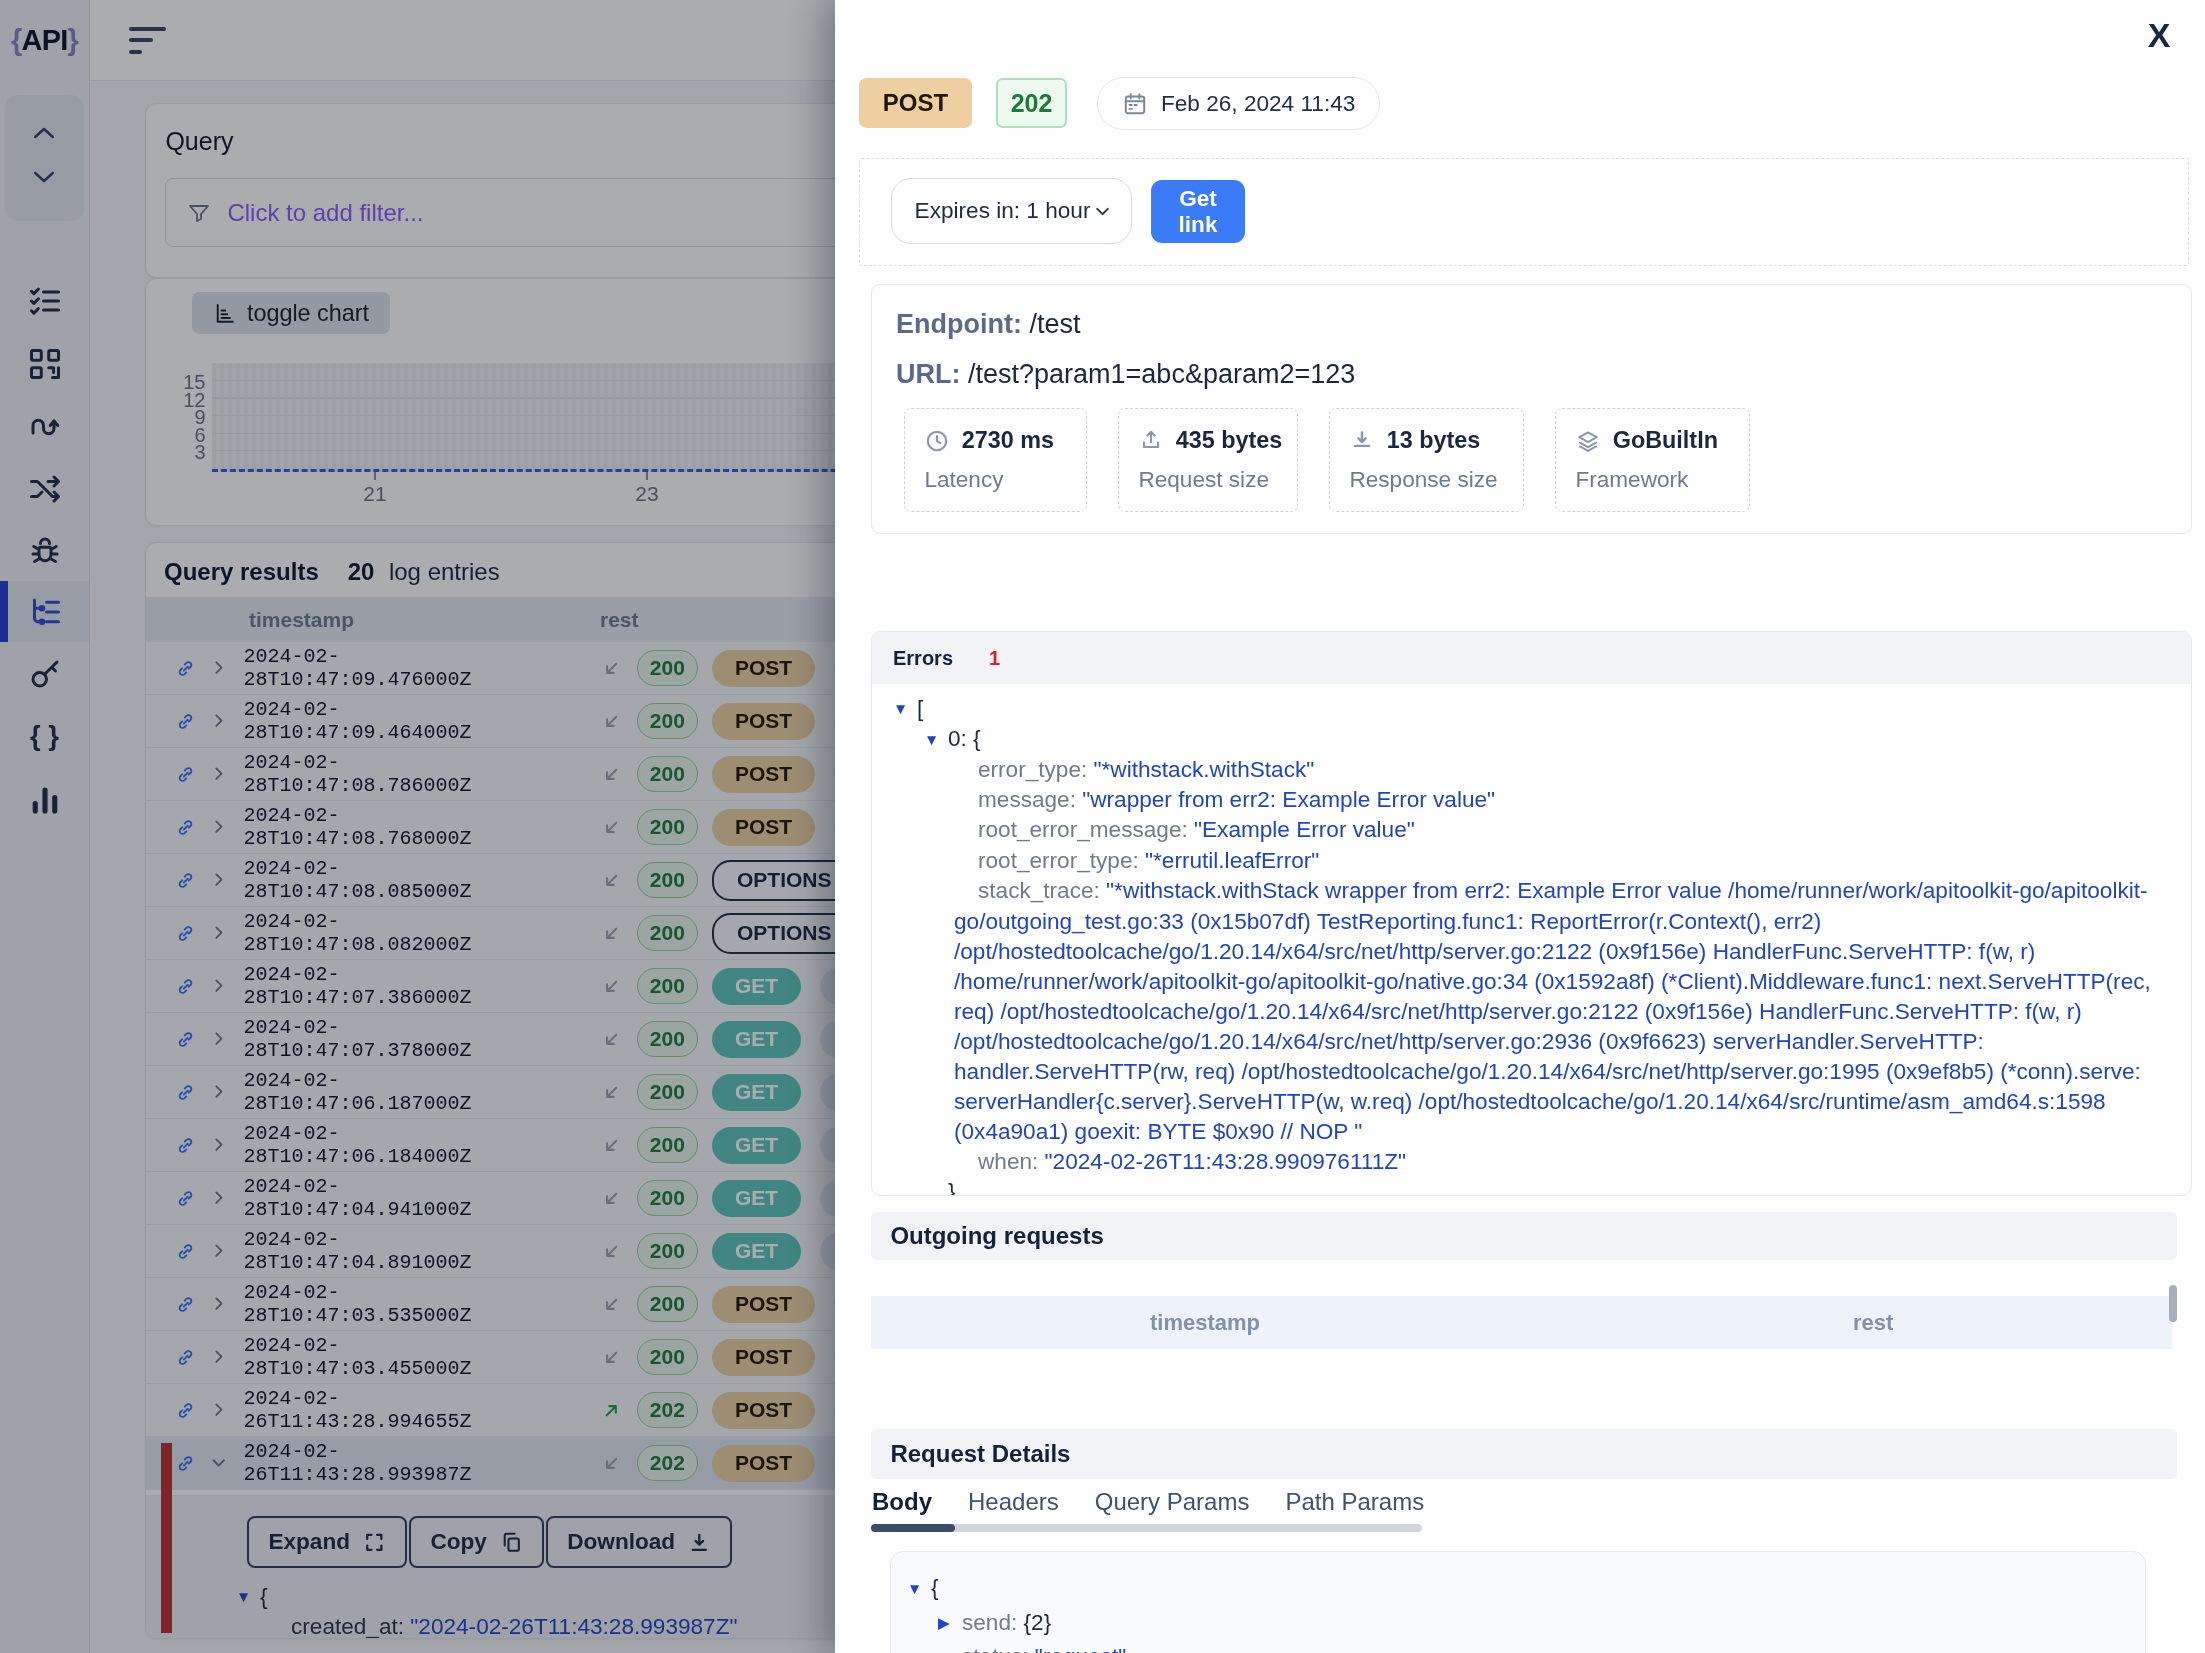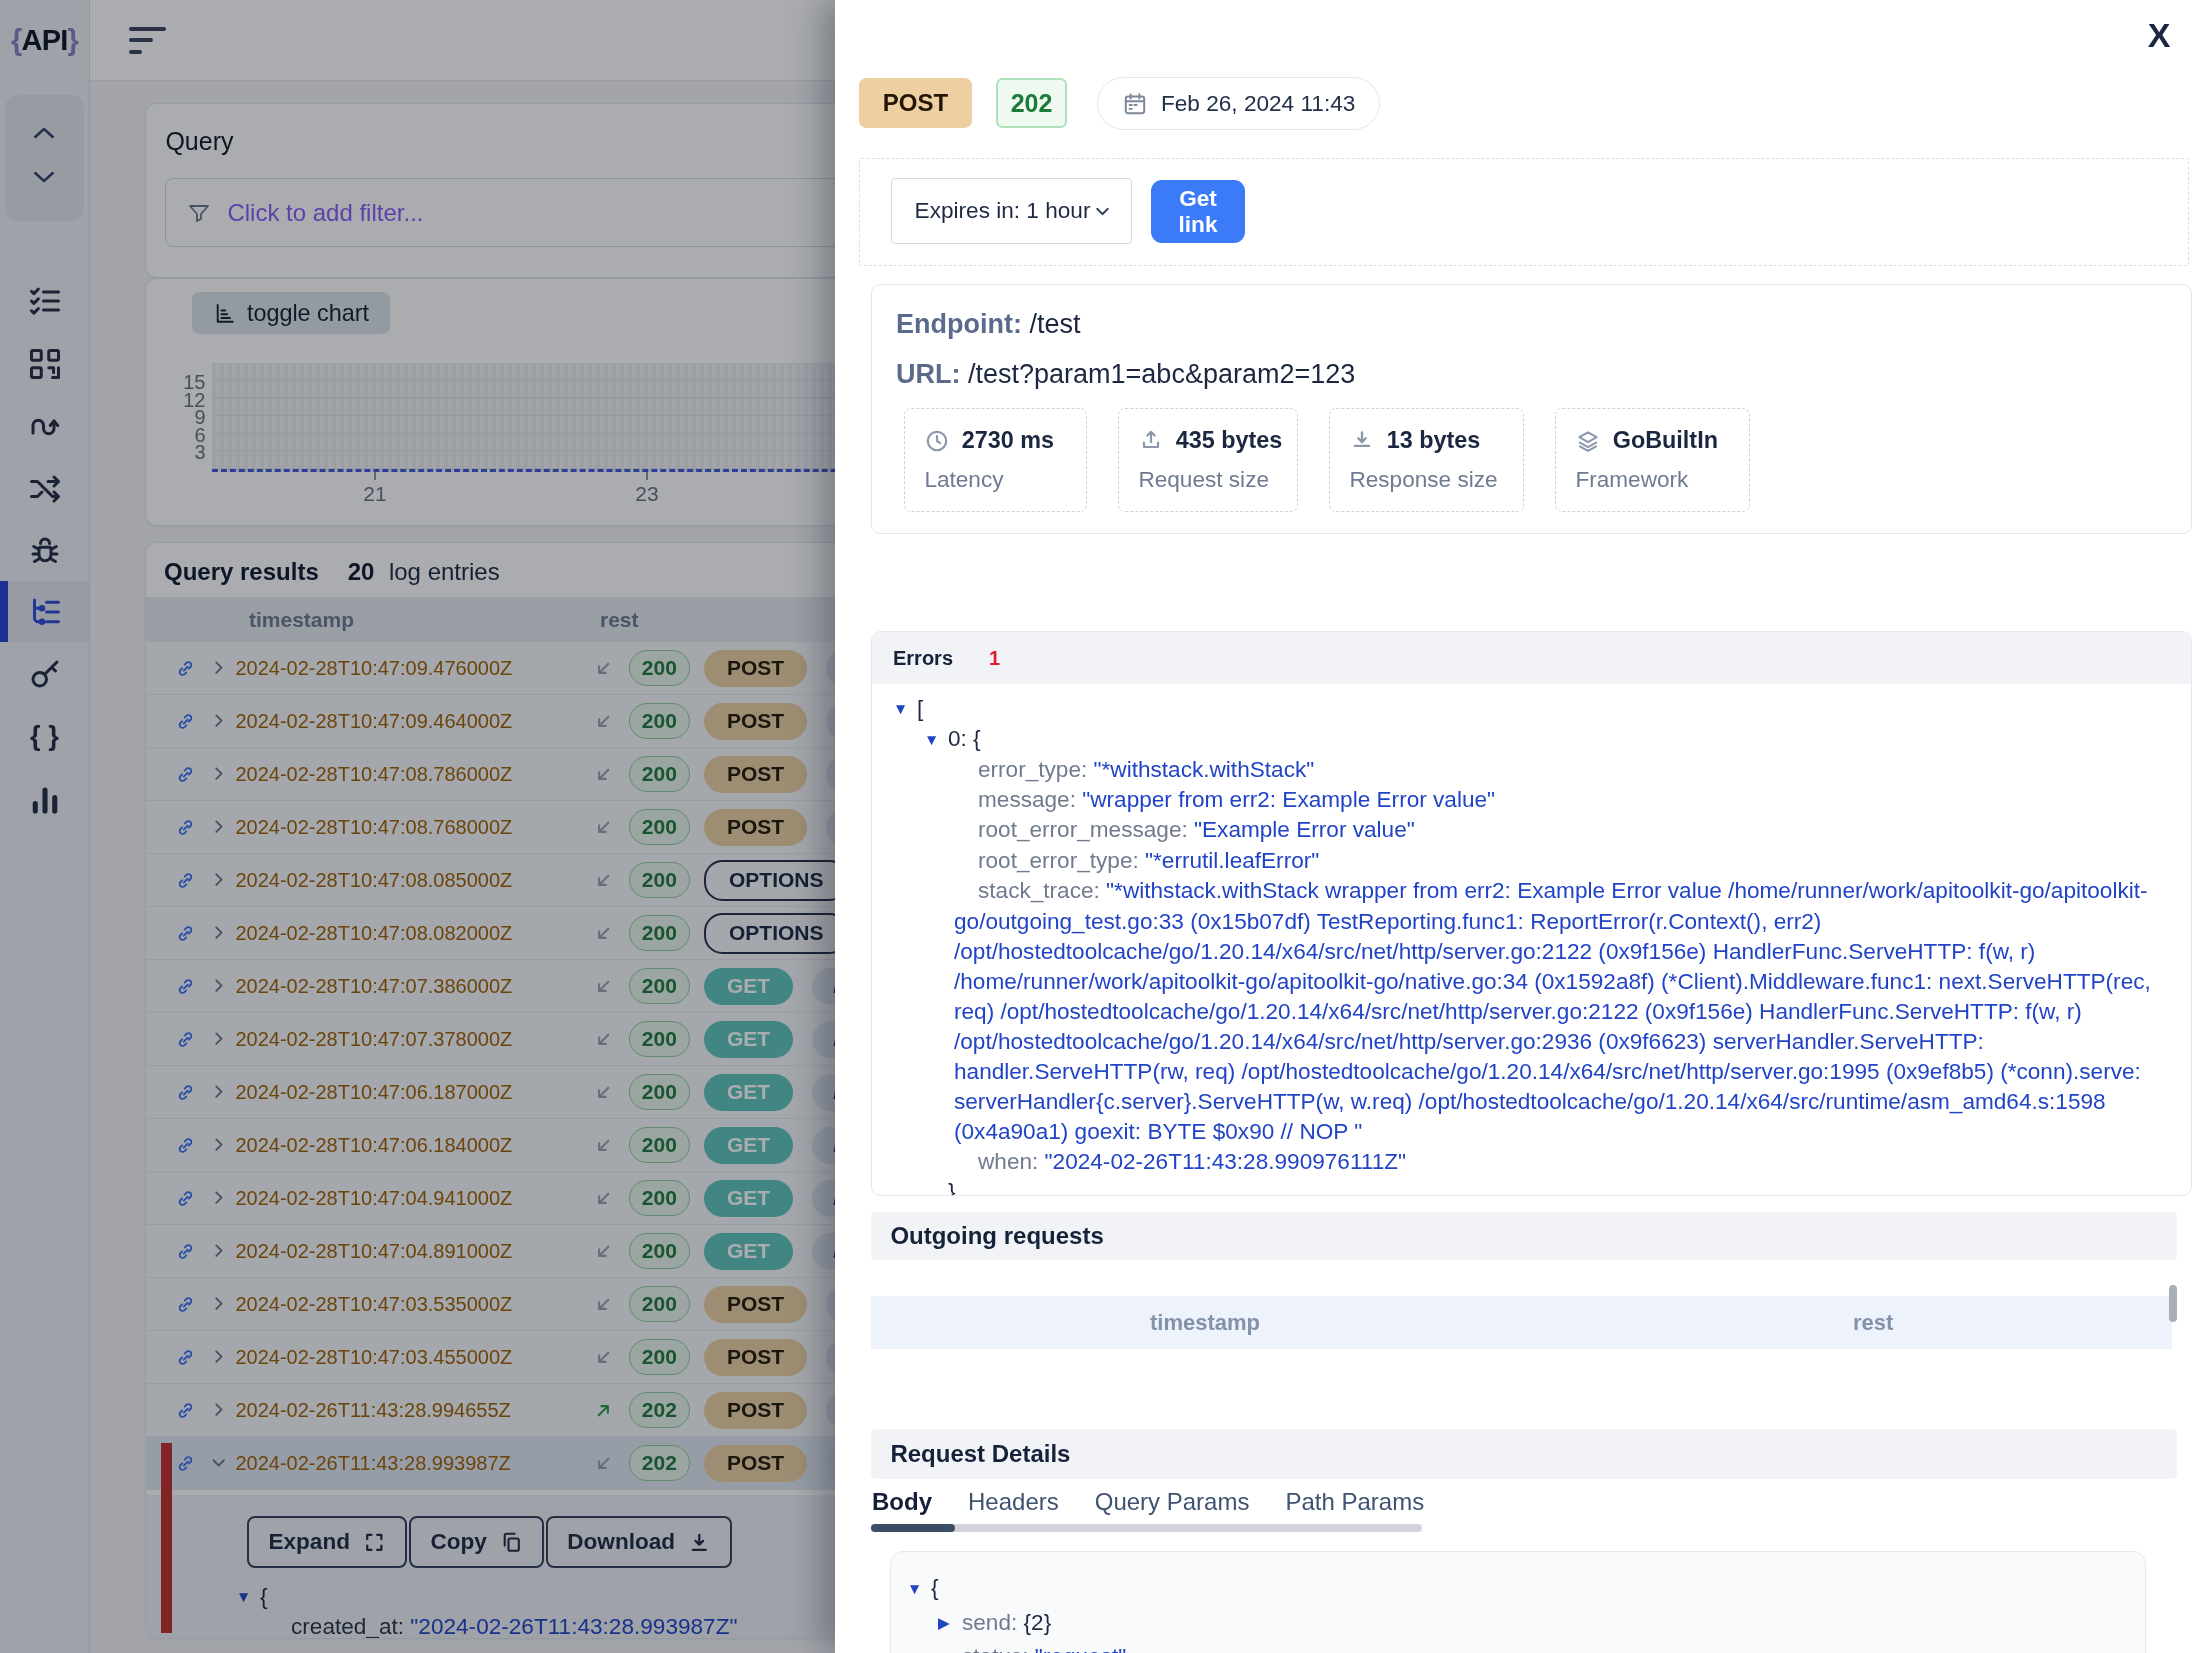--- a/index.html
+++ b/index.html
@@ -53,21 +53,21 @@
   .results-title{position:absolute;left:18px;top:14.5px;font-size:24px;color:#101a2e;}
   .results-title b{font-weight:700;}
   .results-title .cnt{margin-left:29px;font-weight:600;}
   .results-title .unit{margin-left:14.5px;font-weight:400;color:#1c2940;}
   .thead{position:absolute;left:0;top:54px;width:100%;height:45px;background:#e7ebf1;}
   .thead span{position:absolute;top:10.5px;font-size:21px;font-weight:700;color:#6e7a8e;}
   .thead .c1{left:103px;} .thead .c2{left:454px;}
   .rows{position:absolute;left:0;top:99px;width:100%;}
   .lrow{position:relative;height:53px;display:flex;align-items:center;padding-left:29px;box-sizing:border-box;background:#f6f7f9;border-bottom:0.8px solid #e7eaee;}
   .lrow.sel{background:#e3e9f1;}
-  .lrow .ts{font-family:Liberation Sans, sans-serif;font-size:20px;color:#a16207;margin-left:7px;width:324px;}
+  .lrow .ts{font-family:Liberation Mono, monospace;font-size:20px;color:#0f172a;margin-left:15px;width:324px;}
   .lrow .dirbox{margin-left:34px;}
   .pill-status{margin-left:14.5px;min-width:61px;height:36px;border-radius:18px;background:#e9f6ec;border:1.6px solid #90cb9c;color:#227a3e;font-size:21px;font-weight:600;display:flex;align-items:center;justify-content:center;box-sizing:border-box;}
   .pill-method{margin-left:14.5px;height:37px;border-radius:18.6px;padding:0 22.6px;font-size:21px;font-weight:700;display:flex;align-items:center;justify-content:center;}
   .m-POST{background:#ecd0a4;color:#241a08;}
   .m-GET{background:#5fc6ba;color:#ffffff;}
   .m-OPTIONS{background:transparent;border:2.4px solid #24324a;color:#1c2a44;}
   .pill-path{margin-left:19.4px;height:37px;border-radius:18.6px;padding:0 21px;background:#dfe5ee;color:#2b3950;font-size:22px;font-weight:600;display:flex;align-items:center;}
   .redbar{position:absolute;left:15.3px;top:900px;width:10.5px;height:190px;background:#bf3030;z-index:3;}
   .expanded{position:absolute;left:0;top:952px;width:100%;height:143px;background:#eef0f4;}
   .xbtns{position:absolute;left:101px;top:21px;display:flex;gap:2px;}
@@ -84,21 +84,21 @@
   
   .dim{position:absolute;left:0;top:0;width:835px;height:1653px;background:rgba(10,14,24,0.345);z-index:40;}
 
   
   .panel{position:absolute;left:835px;top:0;width:1371px;height:1653px;background:#ffffff;z-index:50;box-shadow:-13px 0 31px rgba(10,16,32,.30);}
   .close-x{position:absolute;left:1300px;top:11.3px;width:48px;height:48px;font-size:34px;font-weight:600;color:#1b2740;display:flex;align-items:center;justify-content:center;}
   .badge-method{position:absolute;left:24px;top:78px;width:113px;height:50px;background:#edcfa2;border-radius:7.3px;display:flex;align-items:center;justify-content:center;font-size:24px;font-weight:800;color:#231604;}
   .badge-status{position:absolute;left:161px;top:78px;width:71px;height:50px;background:#eefaf0;border:2px solid #aee0ba;border-radius:6.5px;display:flex;align-items:center;justify-content:center;font-size:25px;font-weight:800;color:#1a7b3a;box-sizing:border-box;}
   .date-pill{position:absolute;left:262px;top:77px;height:53px;padding:0 24px;border:1.6px solid #e3e6ec;border-radius:27px;background:#fff;display:flex;align-items:center;gap:13px;font-size:22.6px;color:#22304a;box-sizing:border-box;}
   .share-box{position:absolute;left:24px;top:158px;width:1330px;height:108px;border:1.6px dashed #d9dde4;border-radius:2.4px;box-sizing:border-box;}
-  .expires-select{position:absolute;left:31px;top:19.4px;width:241px;height:66px;border:1.6px solid #d6dae1;border-radius:4px;background:#fff;display:flex;align-items:center;justify-content:space-between;padding:0 18px 0 22.6px;font-size:22.6px;color:#1d2a42;box-sizing:border-box;}
+  .expires-select{position:absolute;left:31px;top:19.4px;width:241px;height:66px;border:1.6px solid #d6dae1;border-radius:20px;background:#fff;display:flex;align-items:center;justify-content:space-between;padding:0 18px 0 22.6px;font-size:22.6px;color:#1d2a42;box-sizing:border-box;}
   .getlink-btn{position:absolute;left:291px;top:21px;width:94px;height:63px;background:#3b7bf7;border:none;border-radius:11px;color:#fff;font-size:22.6px;font-weight:700;font-family:inherit;}
   .endpoint-card{position:absolute;left:36px;top:284px;width:1321px;height:250px;border:1.6px solid #e4e7ec;border-radius:9px;box-sizing:border-box;background:#fff;}
   .ep-line{position:absolute;left:24px;font-size:27px;color:#1b2740;}
   .ep-line .lbl{color:#5a6a8c;font-weight:700;}
   .metric-row{position:absolute;left:32px;top:123px;display:flex;gap:31px;}
   .metric{border:1.6px dashed #ccd2dc;border-radius:7.3px;padding:18px 19.4px;box-sizing:border-box;background:#fff;}
   .metric .mv{display:flex;align-items:center;gap:11.3px;font-size:23.4px;font-weight:700;color:#1b2740;white-space:nowrap;}
   .metric .ml{margin-top:13px;font-size:22.6px;color:#6f7b92;white-space:nowrap;}
   .errors-card{position:absolute;left:36px;top:631px;width:1321px;height:565px;border:1.6px solid #e4e7ec;border-radius:9.7px;box-sizing:border-box;background:#fff;overflow:hidden;}
   .sec-head{height:52px;background:#f1f3f6;display:flex;align-items:center;padding-left:21px;font-size:20px;font-weight:700;color:#16213a;}

